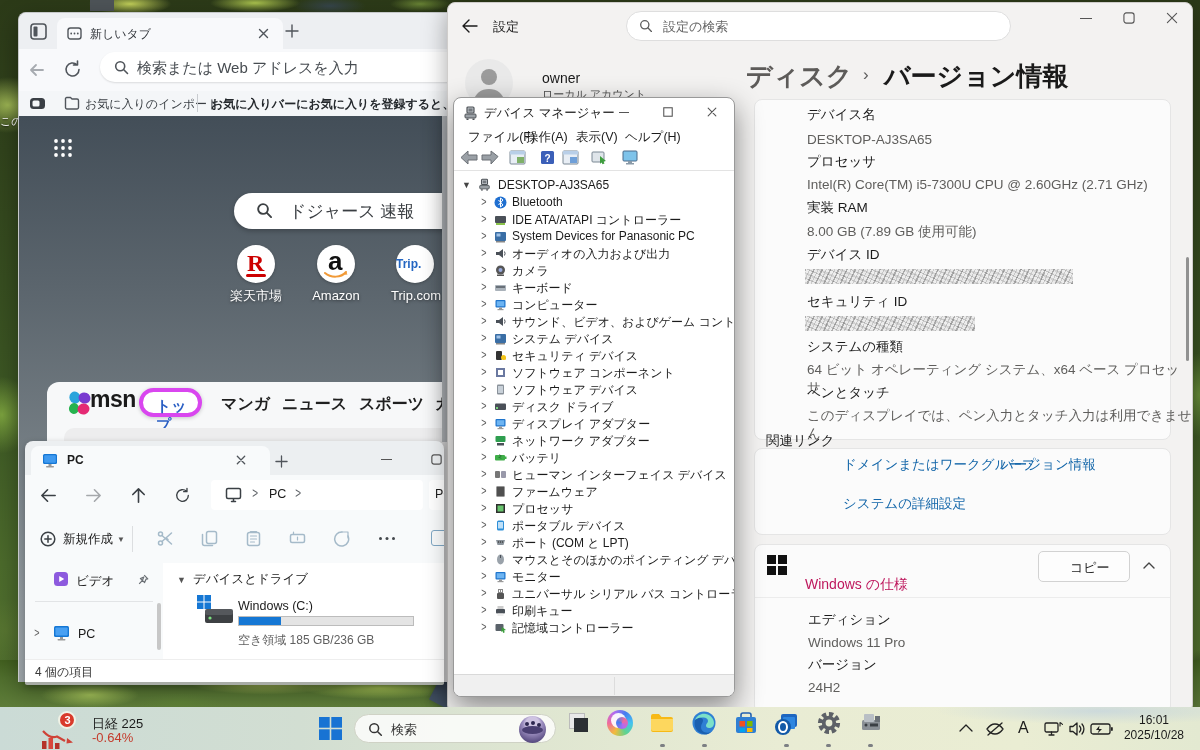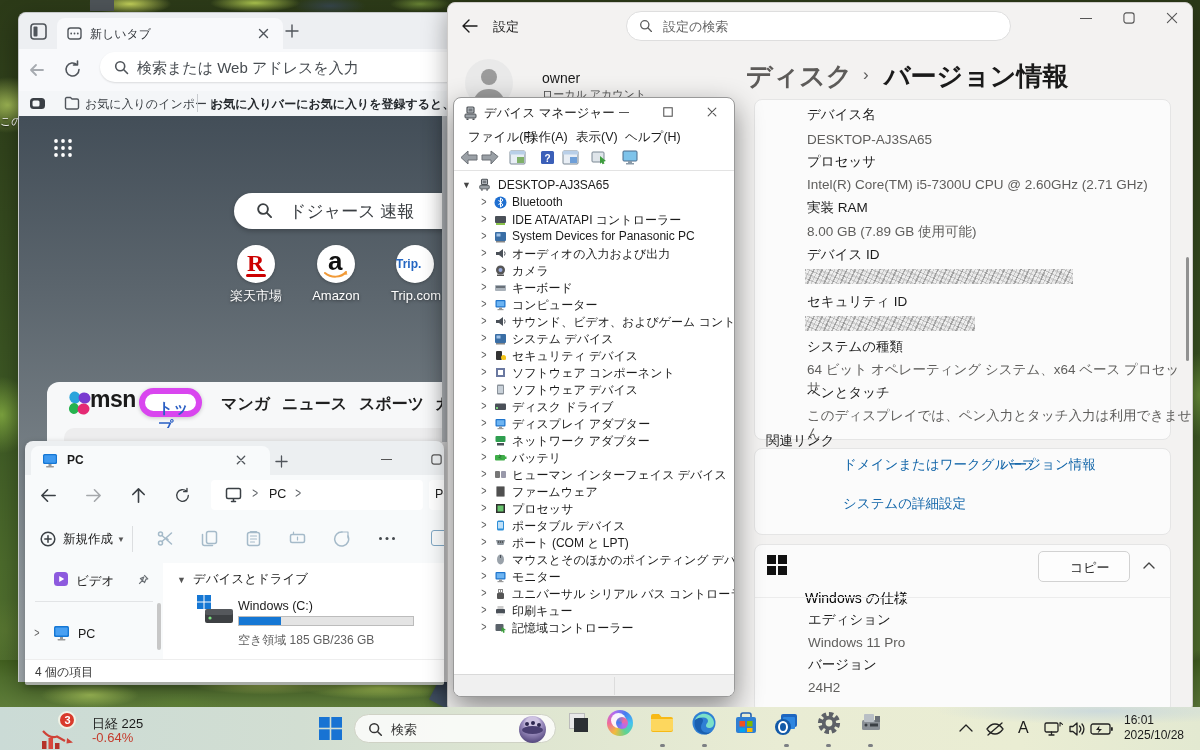--- a/index.html
+++ b/index.html
@@ -172,21 +172,21 @@
     <div class="clab" style="left:272px;top:172px">Amazon</div>
     <div class="clab" style="left:352px;top:172px">Trip.com</div>
     <div id="msncard">
       <svg class="abs" style="left:21px;top:9px" width="24" height="25" viewBox="0 0 24 25">
             <ellipse cx="7" cy="6.5" rx="5.5" ry="6" fill="#2aa4dc" transform="rotate(-20 7 6.5)"></ellipse>
             <ellipse cx="16.5" cy="7" rx="6" ry="5.5" fill="#7a3bd0" transform="rotate(25 16.5 7)"></ellipse>
             <ellipse cx="6" cy="17.5" rx="5" ry="5.5" fill="#27b34f" transform="rotate(15 6 17.5)"></ellipse>
             <ellipse cx="15.5" cy="18" rx="6" ry="5.5" fill="#e52a74" transform="rotate(-20 15.5 18)"></ellipse>
           </svg>
       <div class="abs" style="left:43px;top:4px;font-size:23px;font-weight:700;color:#1a1a1a;letter-spacing:-.5px">msn</div>
-      <div class="abs" style="left:92px;top:6px;width:63px;height:29px;background:#fff;border-radius:16px;box-shadow:0 1px 4px rgba(0,0,0,.2);border:6px solid #d946ef;box-sizing:border-box">
+      <div class="abs" style="left:92px;top:6px;width:63px;height:29px;background:#fff;border-radius:16px;box-shadow:0 1px 4px rgba(0,0,0,.2);border:4px solid #d946ef;box-sizing:border-box">
             <div class="abs" style="left:13px;top:5px;font-size:15px;font-weight:700;color:#2a5fc4">トップ</div>
           </div>
       <div class="mitem" style="left:174px">マンガ</div>
       <div class="mitem" style="left:235px">ニュース</div>
       <div class="mitem" style="left:312px">スポーツ</div>
       <div class="mitem" style="left:388px">カ</div>
       <div id="msninner"></div>
     </div>
     <div class="abs" style="left:423px;top:0;width:6px;height:326px;background:#b9bdc1"></div>
   </div>
@@ -246,21 +246,21 @@
   <div class="s-link" style="left:552px;top:453px">バージョン情報</div>
   <div class="s-link" style="left:395px;top:492px">システムの詳細設定</div>
 
   <div class="card" style="top:541px;height:170px"></div>
   <svg class="abs" style="left:319px;top:552px" width="20" height="20" viewBox="0 0 20 20">
         <rect x="0" y="0" width="9" height="9" fill="#111"></rect>
         <rect x="11" y="0" width="9" height="9" fill="#111"></rect>
         <rect x="0" y="11" width="9" height="9" fill="#111"></rect>
         <rect x="11" y="11" width="9" height="9" fill="#111"></rect>
       </svg>
-  <div class="abs" style="left:357px;top:587px;font-size:14px;color:#000000">Windows の仕様</div>
+  <div class="abs" style="left:357px;top:573px;font-size:14px;color:#be185d">Windows の仕様</div>
   <div class="abs" style="left:590px;top:548px;width:92px;height:31px;background:#fdfdfd;border:1px solid #d2d2d2;border-radius:5px;box-sizing:border-box">
         <div class="abs" style="left:31px;top:7px;font-size:13px;color:#1b1b1b">コピー</div>
       </div>
   <svg class="abs" style="left:695px;top:557px" width="12" height="12" viewBox="0 0 12 12">
         <path d="M1 8 6 3l5 5" style="fill:none;stroke:#444;stroke-width:1.4;stroke-linecap:round;stroke-linejoin:round"></path>
       </svg>
   <div class="abs" style="left:307px;top:594px;width:415px;height:1px;background:#ececec"></div>
   <div class="s-label" style="left:360px;top:608px">エディション</div>
   <div class="s-value" style="left:360px;top:632px">Windows 11 Pro</div>
   <div class="s-label" style="left:360px;top:653px">バージョン</div>
@@ -794,16 +794,16 @@
       </svg>
   <svg class="abs" style="left:1068px;top:14px" width="18" height="16" viewBox="0 0 18 16">
         <path d="M2 5.5h3L9 2v12L5 10.5H2z" class="tray"></path>
         <path d="M11.5 5a4.5 4.5 0 0 1 0 6 M14 3a7.5 7.5 0 0 1 0 10" class="tray"></path>
       </svg>
   <svg class="abs" style="left:1090px;top:15px" width="23" height="14" viewBox="0 0 23 14">
         <rect x="1" y="2" width="19" height="10" rx="2" class="tray"></rect>
         <rect x="21" y="5" width="1.8" height="4" rx=".9" fill="#222"></rect>
         <path d="M9.5 3.5 6 8h3l-1.5 3.5L12 7H9z" fill="#222"></path>
       </svg>
-  <div class="abs" style="left:1124px;top:6px;width:60px;text-align:left;font-size:12px;color:#1b1b1b">16:01</div>
+  <div class="abs" style="left:1124px;top:6px;width:60px;text-align:center;font-size:12px;color:#1b1b1b">16:01</div>
   <div class="abs" style="left:1110px;top:21px;width:74px;text-align:right;font-size:12px;color:#1b1b1b">2025/10/28</div>
 </div>
 </div>
 
 </body></html>

